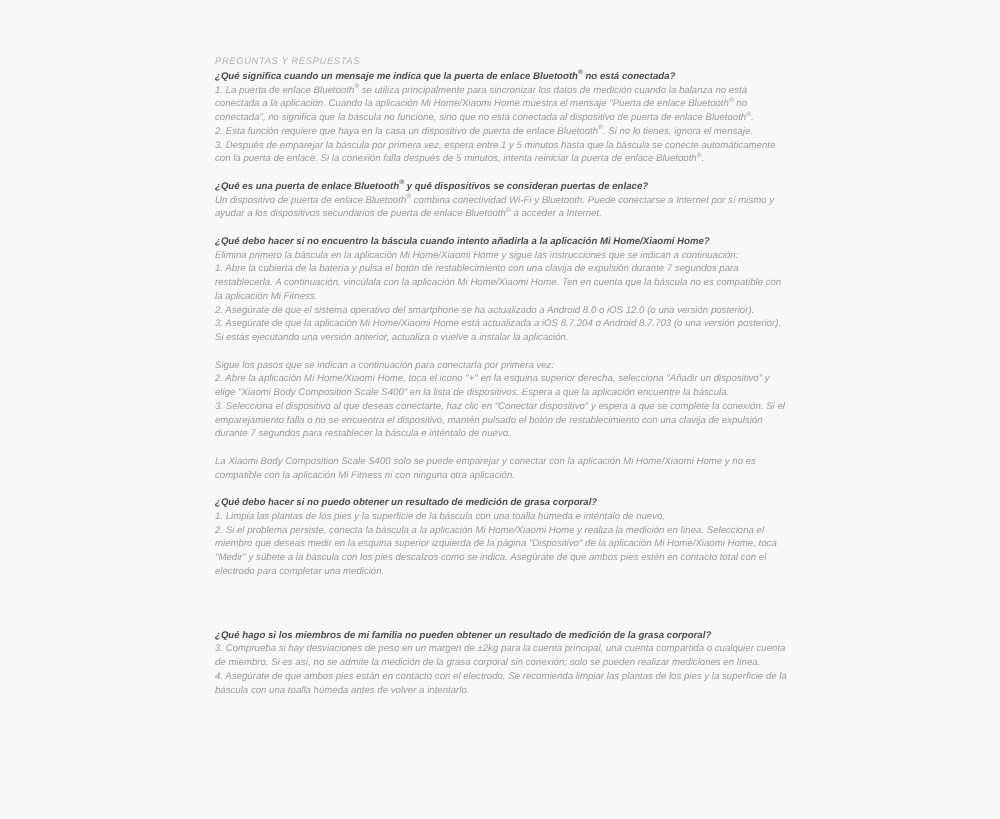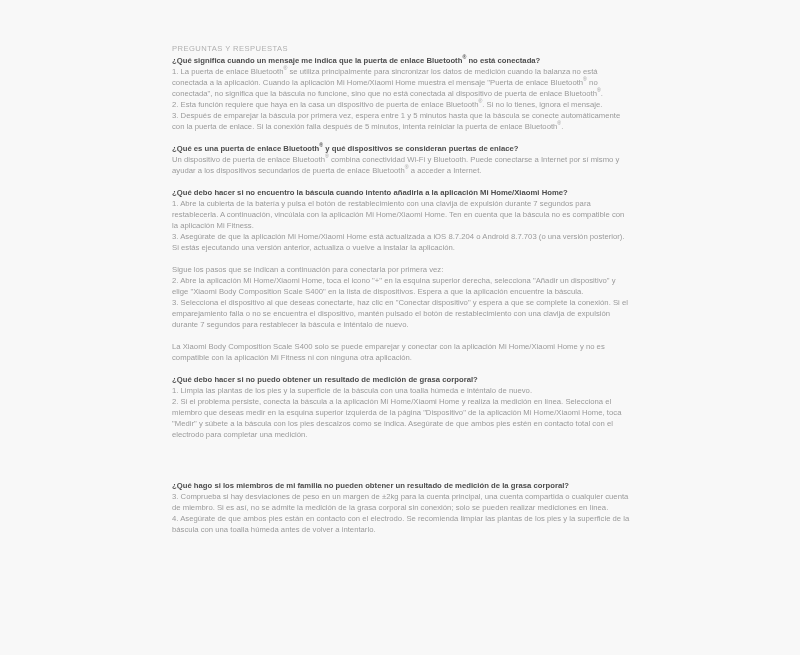--- a/index.html
+++ b/index.html
@@ -12,20 +12,21 @@
     background: #f8f8f8;
     font-family: "Liberation Sans", sans-serif;
     overflow: hidden;
   }
   .page {
     position: relative;
     width: 800px;
     height: 499px;
     background: #f8f8f8;
     box-sizing: border-box;
+    font-style: italic;
   }
   .faq-column {
     position: absolute;
     left: 172px;
     top: 43px;
     width: 458px;
   }
   .section-eyebrow {
     font-size: 7.6px;
     letter-spacing: 0.45px;
@@ -84,21 +85,23 @@
         </div>
         <div class="qa-block">
           <p class="qa-question">¿Qué es una puerta de enlace Bluetooth<sup class="reg">®</sup> y qué dispositivos se consideran puertas de enlace?</p>
           <div class="qa-answer">
             <p class="para">Un dispositivo de puerta de enlace Bluetooth<sup class="reg">®</sup> combina conectividad Wi-Fi y Bluetooth. Puede conectarse a Internet por sí mismo y ayudar a los dispositivos secundarios de puerta de enlace Bluetooth<sup class="reg">®</sup> a acceder a Internet.</p>
           </div>
         </div>
         <div class="qa-block">
           <p class="qa-question">¿Qué debo hacer si no encuentro la báscula cuando intento añadirla a la aplicación Mi Home/Xiaomi Home?</p>
           <div class="qa-answer">
+            <p class="para">Elimina primero la báscula en la aplicación Mi Home/Xiaomi Home y sigue las instrucciones que se indican a continuación:</p>
             <p class="para">1. Abre la cubierta de la batería y pulsa el botón de restablecimiento con una clavija de expulsión durante 7 segundos para restablecerla. A continuación, vincúlala con la aplicación Mi Home/Xiaomi Home. Ten en cuenta que la báscula no es compatible con la aplicación Mi Fitness.</p>
+            <p class="para">2. Asegúrate de que el sistema operativo del smartphone se ha actualizado a Android 8.0 o iOS 12.0 (o una versión posterior).</p>
             <p class="para">3. Asegúrate de que la aplicación Mi Home/Xiaomi Home está actualizada a iOS 8.7.204 o Android 8.7.703 (o una versión posterior). Si estás ejecutando una versión anterior, actualiza o vuelve a instalar la aplicación.</p>
           </div>
         </div>
         <div class="qa-block">
           <div class="qa-answer">
             <p class="para">Sigue los pasos que se indican a continuación para conectarla por primera vez:</p>
             <p class="para">2. Abre la aplicación Mi Home/Xiaomi Home, toca el icono "+" en la esquina superior derecha, selecciona "Añadir un dispositivo" y elige "Xiaomi Body Composition Scale S400" en la lista de dispositivos. Espera a que la aplicación encuentre la báscula.</p>
             <p class="para">3. Selecciona el dispositivo al que deseas conectarte, haz clic en "Conectar dispositivo" y espera a que se complete la conexión. Si el emparejamiento falla o no se encuentra el dispositivo, mantén pulsado el botón de restablecimiento con una clavija de expulsión durante 7 segundos para restablecer la báscula e inténtalo de nuevo.</p>
           </div>
         </div>

